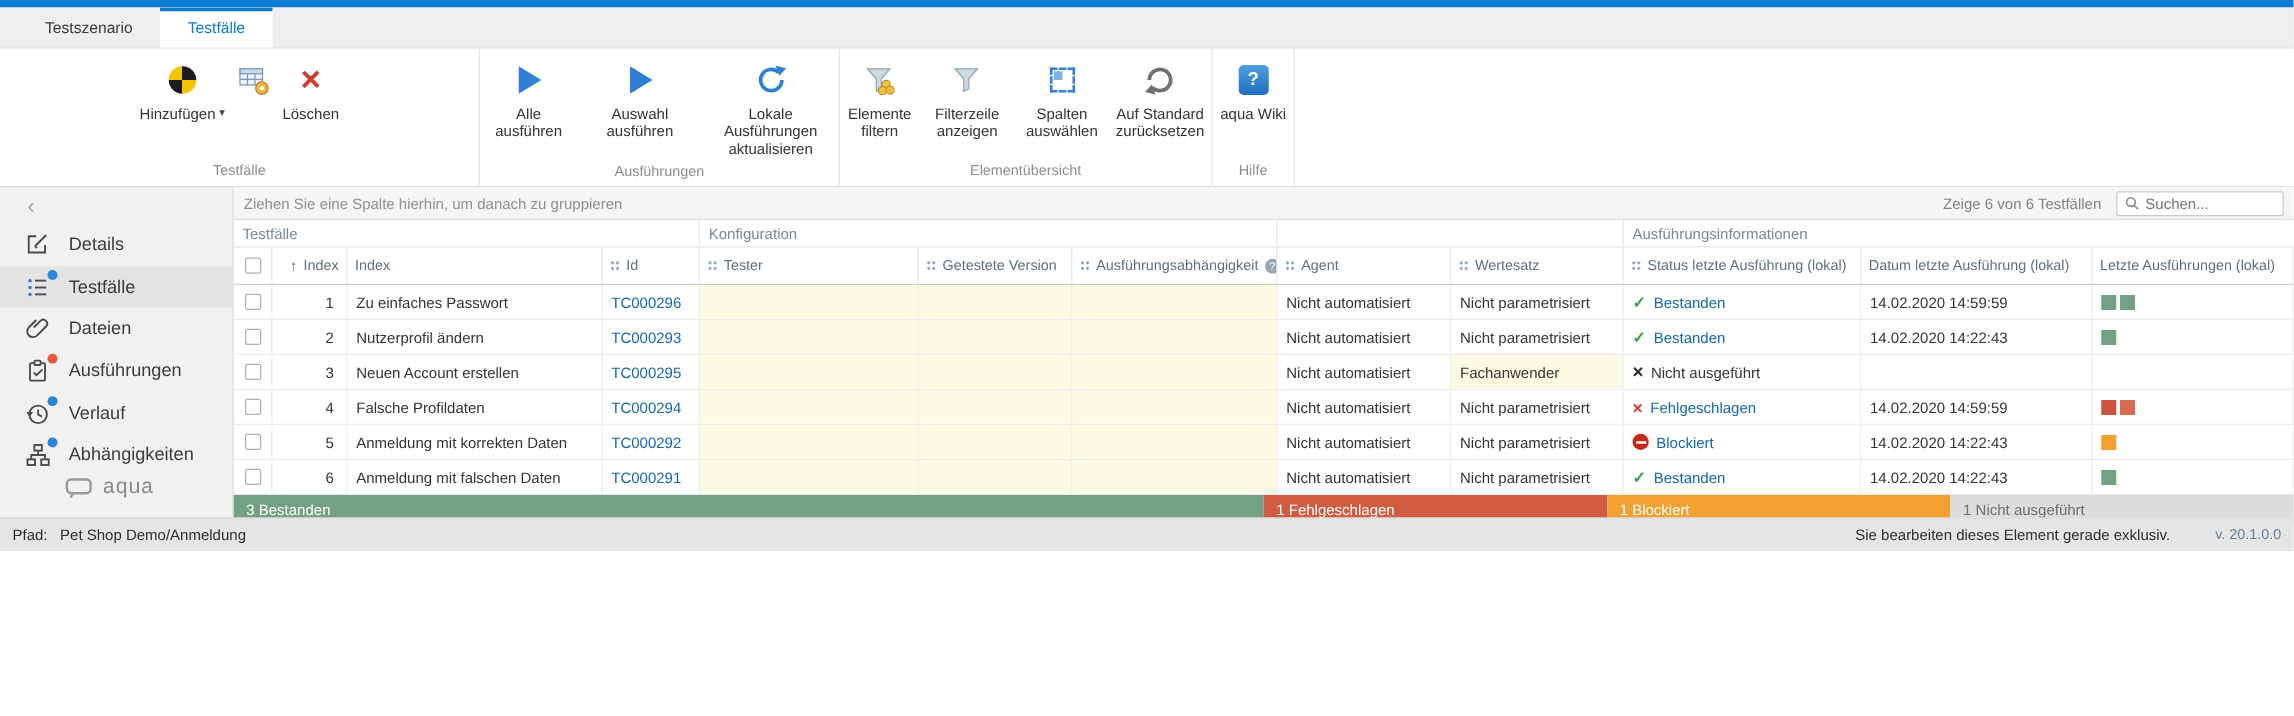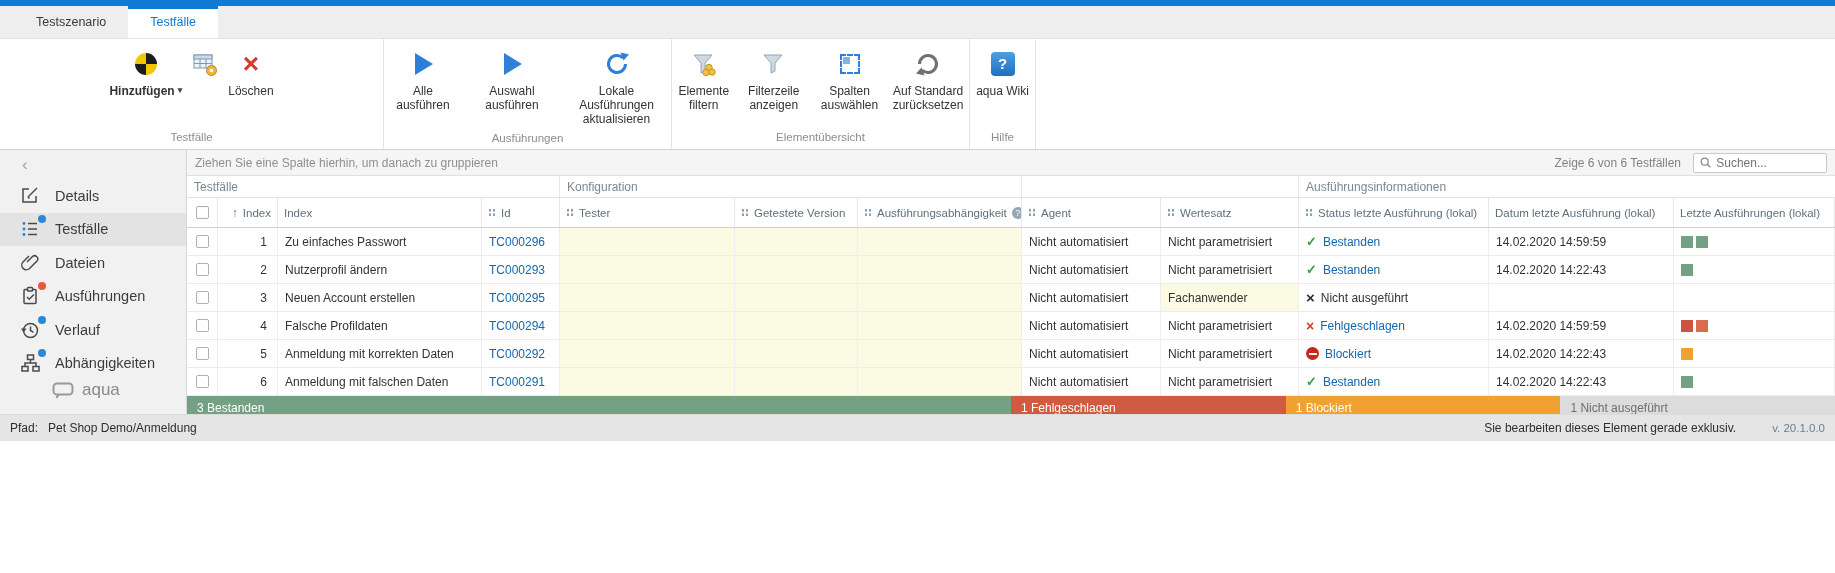--- a/index.html
+++ b/index.html
@@ -20,21 +20,21 @@
   .rgroup { display:flex; flex-direction:column; border-right:1px solid #e4e4e4; padding-top:6px; flex:none; }
   .rg1{width:384px} .rg2{width:288px} .rg3{width:298px} .rg4{width:66px}
   .rspacer { flex:1; border-right:none; }
   .rbuttons { display:flex; flex:1; align-items:flex-start; justify-content:center; }
   .rbtn { display:flex; flex-direction:column; align-items:center; padding:2px 5px; text-align:center;
           font-size:12px; color:#333; gap:4px; line-height:1.15; }
   .rbtn .ric { height:34px; display:flex; align-items:center; justify-content:center; }
   .rbtn .rtext { max-width:112px; }
   .rgl { height:22px; text-align:center; color:#8d8d8d; font-size:11.5px; line-height:20px; }
   .caret { font-size:9px; color:#444; margin-left:3px; }
-  .lblrow { display:flex; align-items:flex-start;font-weight:bold; }
+  .lblrow { display:flex; align-items:flex-start; }
 
   .ic-add { width:22px; height:22px; border-radius:50%;
     background:conic-gradient(#1c1c1c 0 25%, #f2c500 25% 50%, #1c1c1c 50% 75%, #f2c500 75%); }
   .ic-x { font-size:28px; color:#d23b2f; font-weight:bold; line-height:1; }
   .ic-cols { width:20px; height:20px; border:2px dashed #2f7fd6; position:relative; display:inline-block; }
   .ic-cols::after { content:""; position:absolute; left:1px; top:1px; width:7px; height:7px; background:#7fb3e3; }
   .ic-wiki { width:24px; height:24px; background:linear-gradient(#4f9fe0,#1f6fc0); color:#fff; border-radius:4px;
     display:flex; align-items:center; justify-content:center; font-weight:bold; font-size:15px; }
 
   
@@ -42,21 +42,21 @@
 
   
   .sidebar { width:187px; background:#f1f1f1; border-right:1px solid #d6d6d6; display:flex; flex-direction:column; flex:none; }
   .collapse { height:40px; display:flex; align-items:center; padding-left:22px; color:#a0a0a0; font-size:17px; }
   .sitem { height:46px; display:flex; align-items:center; gap:13px; padding-left:18px; font-size:14.5px; color:#3c3c3c; }
   .sitem.active { background:#e3e3e3; }
   .sicon { width:24px; height:24px; position:relative; display:flex; align-items:center; justify-content:center; flex:none; }
   .badge { position:absolute; top:-2px; right:-4px; width:8px; height:8px; border-radius:50%; }
   .badge.blue { background:#2b87d8; } .badge.orange { background:#e8593c; }
   .slogo { margin-top:auto; margin-bottom:14px; padding-left:52px; display:flex; align-items:center; gap:8px;
-           color:#8a8a8a; font-size:17px; }
+           color:#8a8a8a; font-size:17px;font-family:Liberation Mono, monospace; }
 
   
   .main { flex:1; display:flex; flex-direction:column; min-width:0; background:#fff;
     --cols: 31px 60px 204px 78px 175px 123px 164px 139px 138px 190px 185px minmax(0,1fr); }
   .groupbar { height:26px; background:#f5f5f5; border-bottom:1px solid #e0e0e0; display:flex; align-items:center;
               justify-content:space-between; padding:0 8px; flex:none; }
   .grouphint { color:#8f8f8f; font-size:12px; }
   .gright { display:flex; align-items:center; gap:12px; }
   .count { color:#828282; font-size:12px; }
   .search { width:134px; height:20px; background:#fff; border:1px solid #c9c9c9; border-radius:2px;

